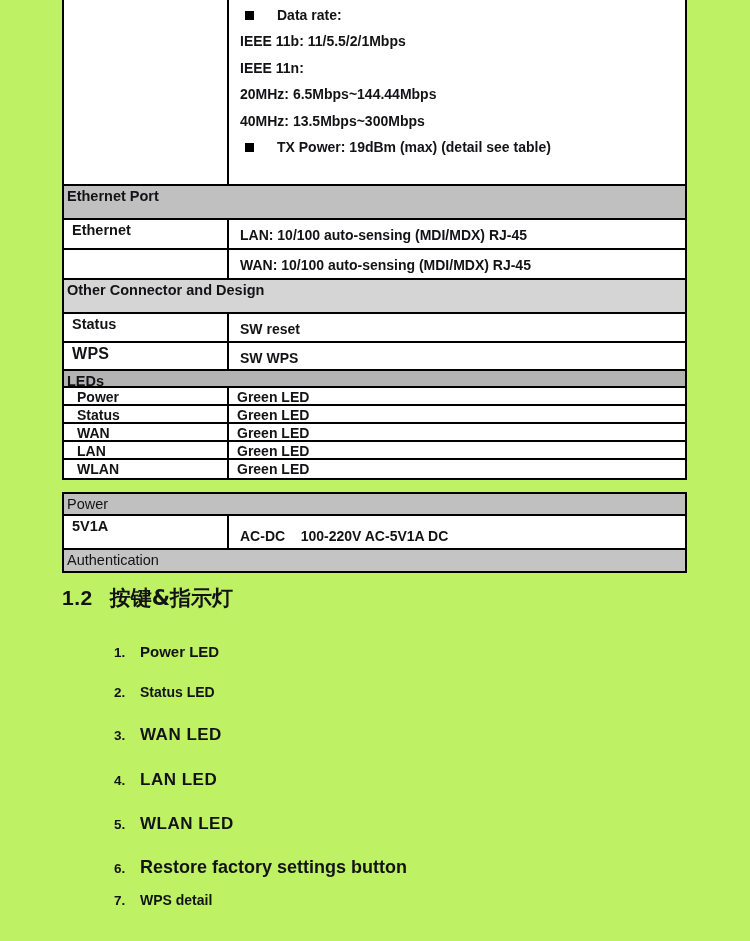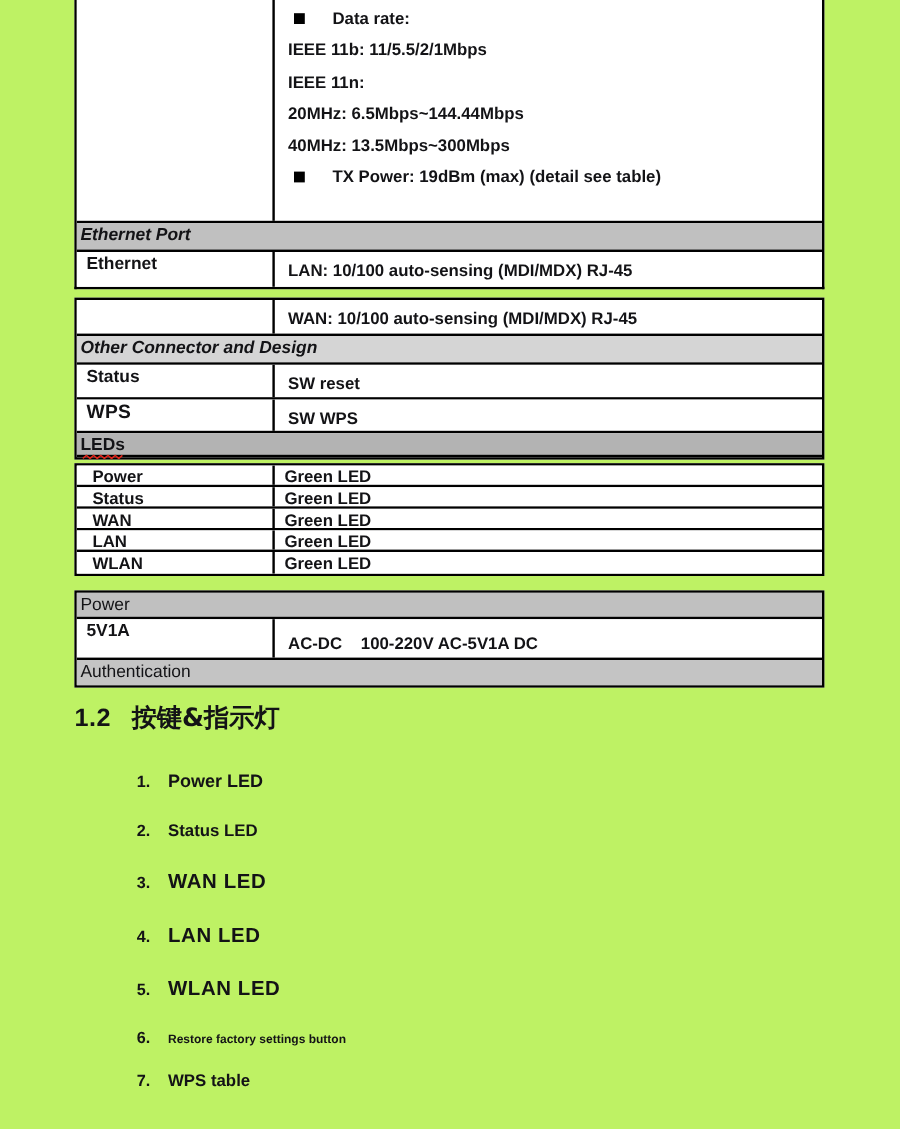--- a/index.html
+++ b/index.html
@@ -38,21 +38,21 @@
   
   .hdr {
     display:block; padding:1px 4px 0 3px;
     font-size:14.5px; line-height:18px; font-weight:700;
     border-bottom:2px solid #000;
   }
   .hdr.normal { font-weight:400; }
 
   
   .rh-data  { height:186px; }
-  .rh-hdr   { height:24px;font-style:italic; }
+  .rh-hdr   { height:34px; }
   .rh-cell  { height:29px; }
   .rh-wan   { height:30px; }
   .rh-reset { height:29px; }
   .rh-wps   { height:28px; }
   .rh-ledhdr{ height:20px; }
   .rh-led   { height:18px; }
   .rh-pwrh  { height:22px; }
   .rh-5v1a  { height:34px; }
   .rh-auth  { height:21px; }
 
@@ -88,21 +88,21 @@
 
   
   .li { position:absolute; left:114px; display:flex; align-items:baseline; }
   .li .num { width:26px; flex:0 0 26px; font-size:13.5px; font-weight:600; }
   .li .txt { font-weight:600; }
   #li1 { top:643px; } #li1 .txt { font-size:15px; }
   #li2 { top:684px; } #li2 .txt { font-size:14px; }
   #li3 { top:725px; } #li3 .txt { font-size:17px; letter-spacing:0.5px; }
   #li4 { top:770px; } #li4 .txt { font-size:17px; letter-spacing:0.5px; }
   #li5 { top:814px; } #li5 .txt { font-size:17px; letter-spacing:0.5px; }
-  #li6 { top:857px; } #li6 .txt { font-size:10px; }
+  #li6 { top:857px; } #li6 .txt { font-size:18px; }
   #li7 { top:892px; } #li7 .txt { font-size:14px; }
 </style>
 </head>
 <body>
 
 <div class="page">
 
   <div class="tbl" id="t1">
     <div class="row rh-data">
       <div class="c1"></div>
@@ -208,16 +208,16 @@
   <div class="li" id="li5">
     <span class="num">5.</span>
     <span class="txt">WLAN LED</span>
   </div>
   <div class="li" id="li6">
     <span class="num">6.</span>
     <span class="txt">Restore factory settings button</span>
   </div>
   <div class="li" id="li7">
     <span class="num">7.</span>
-    <span class="txt">WPS table</span>
+    <span class="txt">WPS detail</span>
   </div>
 
 </div>
 
 </body></html>

